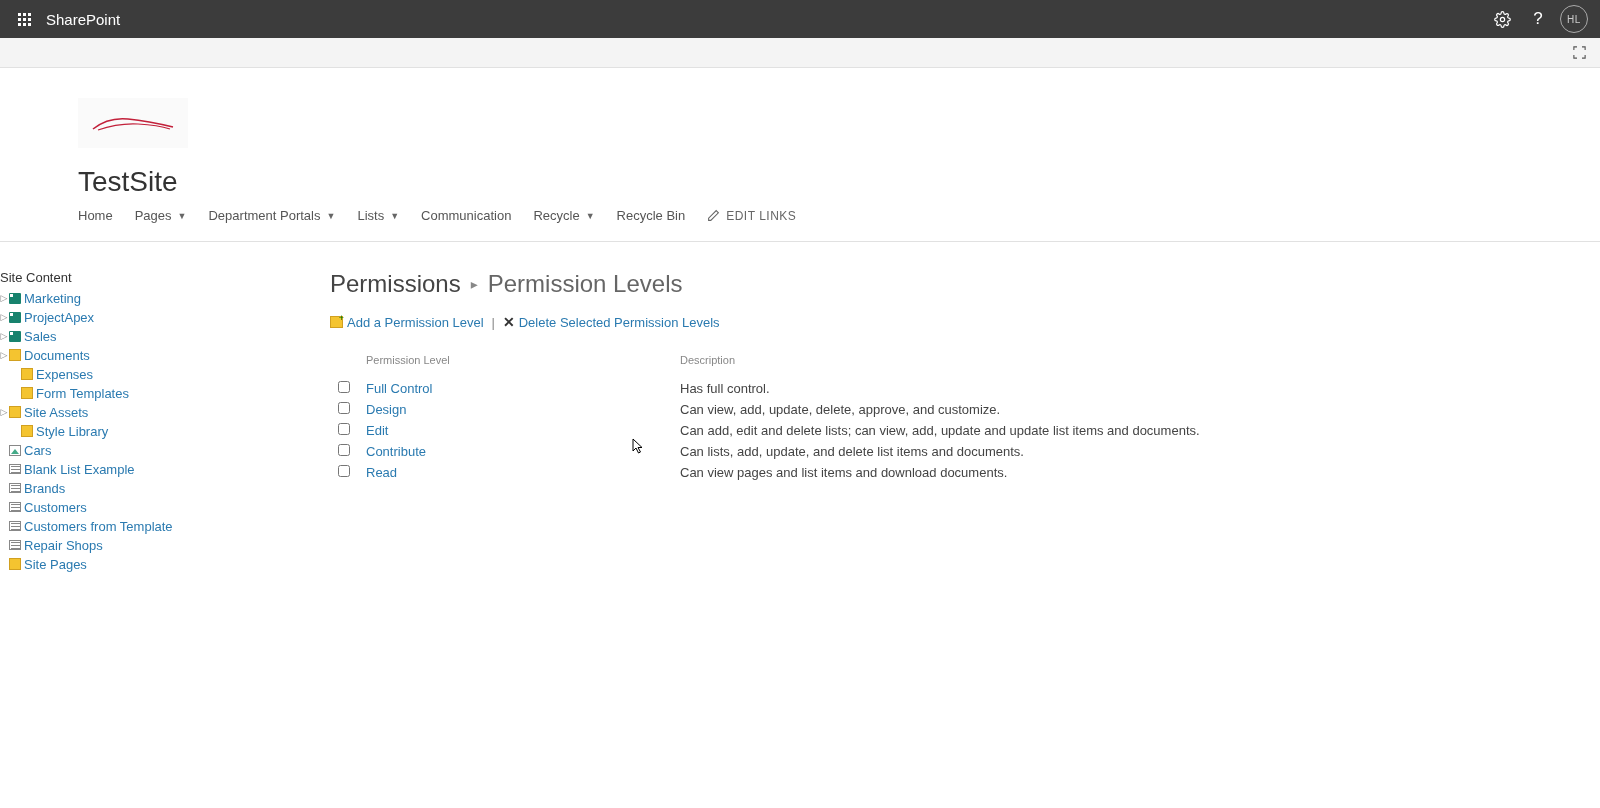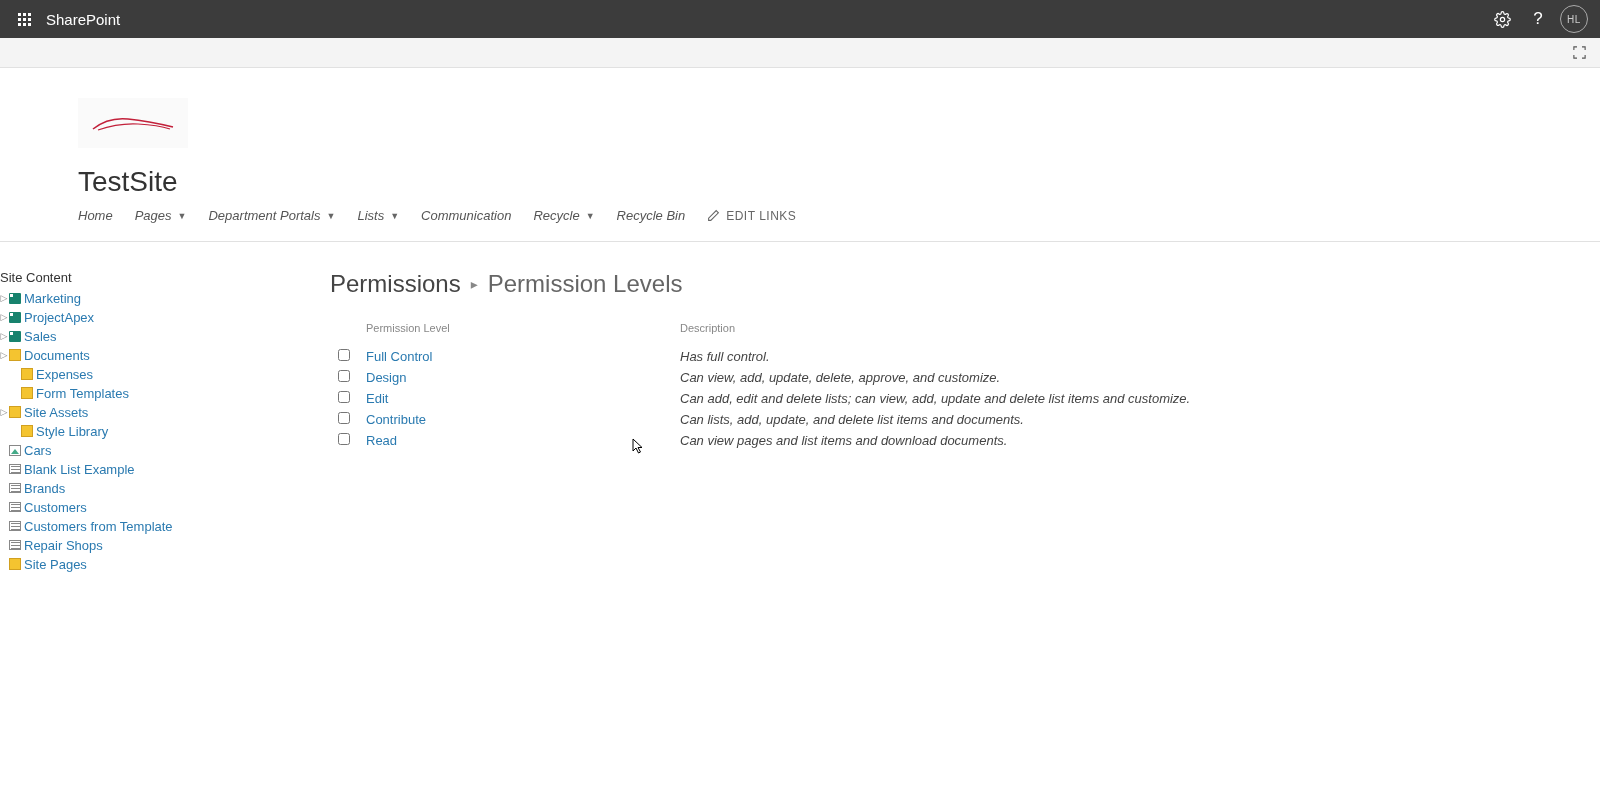--- a/index.html
+++ b/index.html
@@ -18,21 +18,21 @@
   
   .ribbon { height: 30px; background: #f4f4f4; border-bottom: 1px solid #e1e1e1; display: flex; align-items: center; justify-content: flex-end; padding: 0 10px; }
   .focus-icon { width: 22px; height: 22px; display:flex; align-items:center; justify-content:center; cursor:pointer; color:#555; }
 
   
   .site-header { padding: 30px 0 10px 78px; border-bottom: 1px solid #e1e1e1; }
   .site-header-row { display: flex; align-items: flex-start; gap: 18px; flex-direction: column; }
   .logo-box { width: 110px; height: 50px; background:#fafafa; display:flex; align-items:center; justify-content:center; }
   .site-title { font-size: 28px; font-weight: 300; color: #333; }
   .top-nav { display: flex; gap: 22px; align-items: center; margin-top: 10px; padding-bottom: 8px; }
-  .top-nav a { color: #555; text-decoration: none; font-size: 13px; cursor: pointer; display:flex; align-items:center; gap:6px;font-style:italic; }
+  .top-nav a { color: #555; text-decoration: none; font-size: 13px; cursor: pointer; display:flex; align-items:center; gap:6px; }
   .top-nav .caret { font-size: 9px; color: #666; }
   .edit-links { display:flex; align-items:center; gap:6px; color:#666; font-size:12px; letter-spacing:.5px; }
   .edit-links svg { width:13px; height:13px; }
 
   
   .page-body { display: flex; padding: 28px 0 0 0; }
   .left-nav { width: 330px; font-size: 13px; }
   .left-heading { color:#333; font-size:13px; margin-bottom:4px; }
   .tree li { list-style:none; display:flex; align-items:center; height:18px; margin: 1px 0; }
   .tree .indent-1 { padding-left: 0; }
@@ -62,21 +62,21 @@
   .tool-add-icon::after{content:'+'; position:absolute; right:-2px; top:-4px; font-size:9px; color:#070;}
 
   .perm-table { margin-top: 20px; }
   .perm-header { display:flex; font-size:11px; color:#888; padding: 4px 0 12px 0;}
   .col-chk { width: 36px; }
   .col-name { width: 314px; padding-left:0; }
   .col-desc { flex:1; }
   .perm-row { display:flex; align-items:center; height: 21px; font-size:13px; }
   .perm-row input[type=checkbox]{ margin-left:8px; width:12px; height:12px; }
   .perm-row .name a { color:#2a7ab0; text-decoration:none; }
-  .perm-row .desc { color:#444;font-style:italic; }
+  .perm-row .desc { color:#444; }
 
   .cursor-ptr { position:absolute; left:632px; top:438px; font-size:14px; color:#000; pointer-events:none; }
 </style>
 </head>
 <body>
 
 <div class="suite-bar">
   <div class="waffle">
     <div class="waffle-grid">
         <span></span>
@@ -263,20 +263,31 @@
       </ul>
   </div>
 
   <div class="main">
     <div class="breadcrumb">
       <span class="bc-link">Permissions</span>
       <span class="sep">▸</span>
       <span>Permission Levels</span>
     </div>
 
+    <div class="toolbar">
+      <a>
+        <span class="tool-add-icon"></span>
+        <span>Add a Permission Level</span>
+      </a>
+      <span class="pipe">|</span>
+      <a>
+        <span class="tool-x">✕</span>
+        <span>Delete Selected Permission Levels</span>
+      </a>
+    </div>
 
     <div class="perm-table">
       <div class="perm-header">
         <div class="col-chk"></div>
         <div class="col-name">Permission Level</div>
         <div class="col-desc">Description</div>
       </div>
       <div id="perm-rows">
           <div class="perm-row">
             <div class="col-chk"><input type="checkbox" style=""></div>
@@ -284,21 +295,21 @@
             <div class="col-desc desc">Has full control.</div>
           </div>
           <div class="perm-row">
             <div class="col-chk"><input type="checkbox" style=""></div>
             <div class="col-name name"><a>Design</a></div>
             <div class="col-desc desc">Can view, add, update, delete, approve, and customize.</div>
           </div>
           <div class="perm-row">
             <div class="col-chk"><input type="checkbox" style=""></div>
             <div class="col-name name"><a>Edit</a></div>
-            <div class="col-desc desc">Can add, edit and delete lists; can view, add, update and delete list items and customize.</div>
+            <div class="col-desc desc">Can add, edit and delete lists; can view, add, update and update list items and documents.</div>
           </div>
           <div class="perm-row">
             <div class="col-chk"><input type="checkbox" style=""></div>
             <div class="col-name name"><a>Contribute</a></div>
             <div class="col-desc desc">Can lists, add, update, and delete list items and documents.</div>
           </div>
           <div class="perm-row">
             <div class="col-chk"><input type="checkbox" style=""></div>
             <div class="col-name name"><a>Read</a></div>
             <div class="col-desc desc">Can view pages and list items and download documents.</div>

